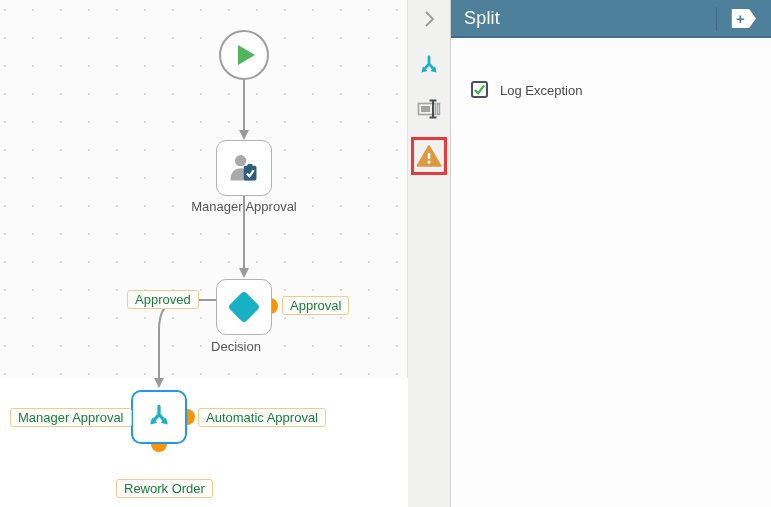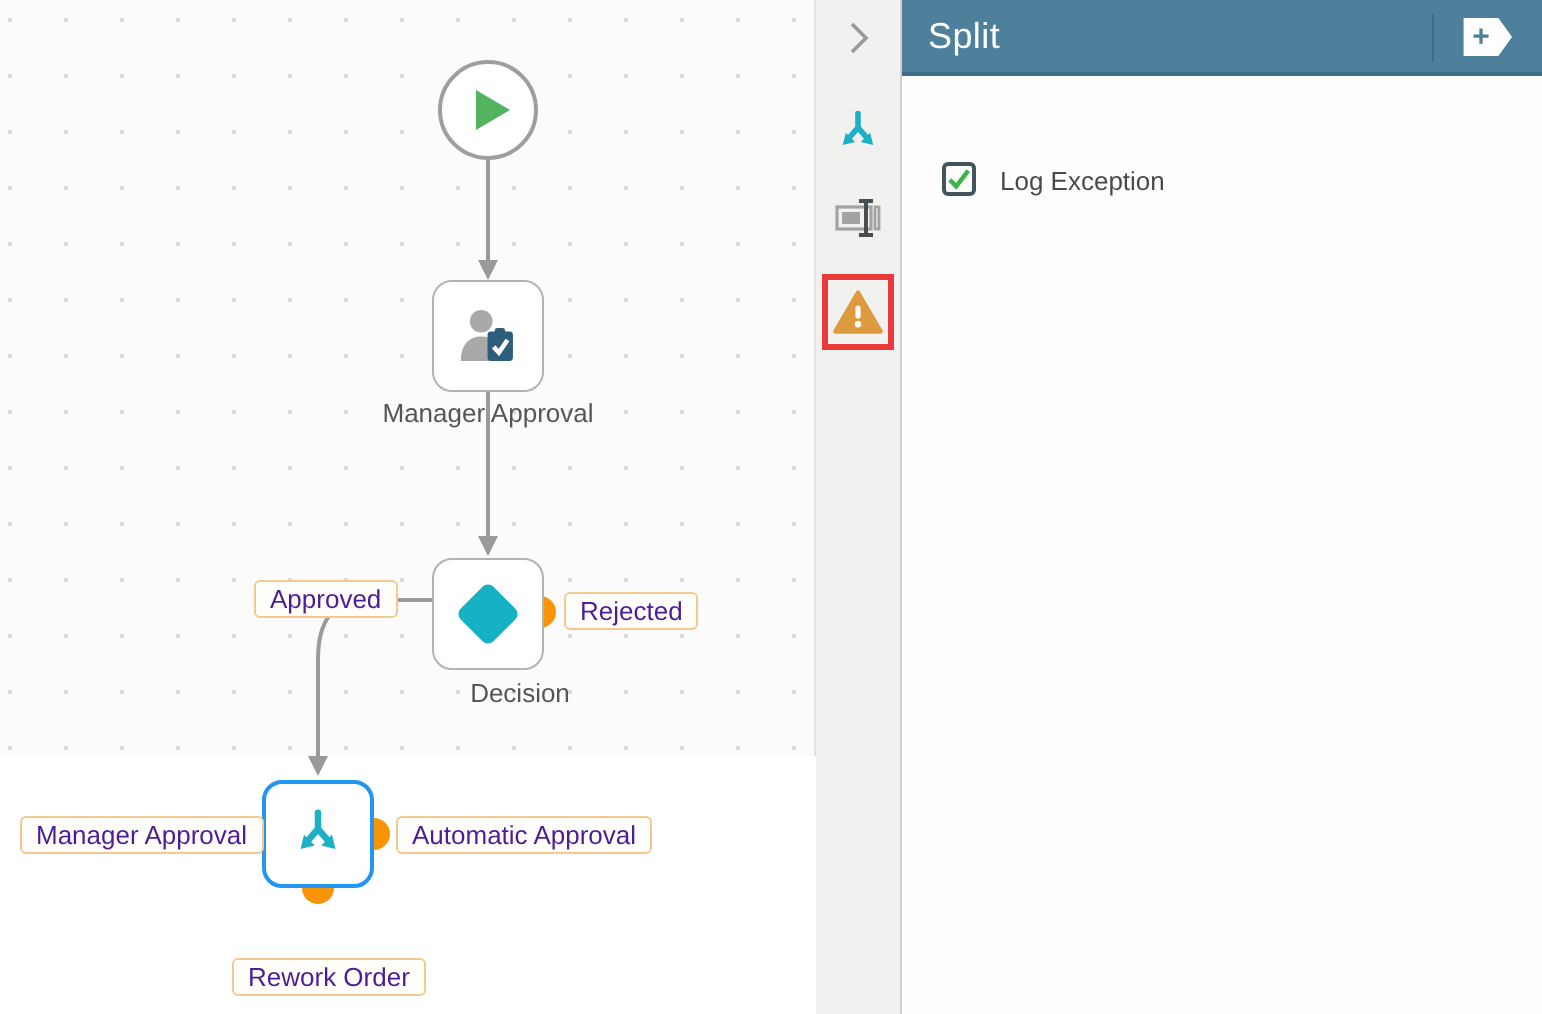--- a/index.html
+++ b/index.html
@@ -23,21 +23,21 @@
   }
   .node.selected { border:2px solid #2196f3; }
   .node.circle { border-radius:50%; border-width:2px; border-color:#9e9e9e; }
 
   .node-label {
     position:absolute; text-align:center; color:#555; font-size:13px; width:160px;
   }
 
   .wire-label {
     position:absolute; background:#fffefb; border:1px solid #f3c98f; border-radius:3px;
-    color:#4c1d95; font-size:13px; line-height:17px; padding:0 7px; white-space:nowrap;
+    color:#15803d; font-size:13px; line-height:17px; padding:0 7px; white-space:nowrap;
   }
 
   
   .toolstrip {
     width:43px; flex:0 0 43px; background:#f1f1f0;
     border-right:1px solid #cfcfcf;
     display:flex; flex-direction:column; align-items:center;
   }
   .strip-btn { background:none; border:none; cursor:pointer; display:flex; align-items:center; justify-content:center; }
   .chevron-btn { width:34px; height:26px; margin-top:6px; }
@@ -110,32 +110,32 @@
         <polyline points="17.5,19.8 19.8,22.3 23.6,16.8" fill="none" stroke="#fff" stroke-width="2"></polyline>
       </svg>
     </div>
     <div class="node-label" style="left:164px; top:199px;">Manager Approval</div>
 
     <div class="node" style="left:216px; top:279px; width:56px; height:56px;">
       <svg width="56" height="56" viewBox="0 0 56 56">
         <rect x="16" y="16" width="24" height="24" rx="4" fill="#16b1c5" transform="rotate(45 28 28)"></rect>
       </svg>
     </div>
-    <div class="node-label" style="left:180px; top:339px;">Decision</div>
+    <div class="node-label" style="left:156px; top:339px;">Decision</div>
 
     <div class="node selected" style="left:131px; top:390px; width:56px; height:54px;">
       <svg width="30" height="30" viewBox="0 0 24 24">
         <path d="M12,3.5 V10 M12,10 L8.5,14 M12,10 L15.5,14" fill="none" stroke="#1cb0c4" stroke-width="2.6" stroke-linecap="round"></path>
         <polygon points="5,18 10.7,16.6 6.4,12.3" fill="#1cb0c4"></polygon>
         <polygon points="19,18 13.3,16.6 17.6,12.3" fill="#1cb0c4"></polygon>
       </svg>
     </div>
 
     <div class="wire-label" style="left:127px; top:290px;">Approved</div>
-    <div class="wire-label" style="left:282px; top:296px;">Rejected</div>
+    <div class="wire-label" style="left:282px; top:296px;">Approval</div>
     <div class="wire-label" style="left:10px; top:408px;">Manager Approval</div>
     <div class="wire-label" style="left:198px; top:408px;">Automatic Approval</div>
     <div class="wire-label" style="left:116px; top:479px;">Rework Order</div>
   </div>
 
   <div class="toolstrip">
     <button class="strip-btn chevron-btn">
       <svg width="18" height="20" viewBox="0 0 18 20">
         <polyline points="6,3 13,10 6,17" fill="none" stroke="#9a9a9a" stroke-width="1.8"></polyline>
       </svg>

